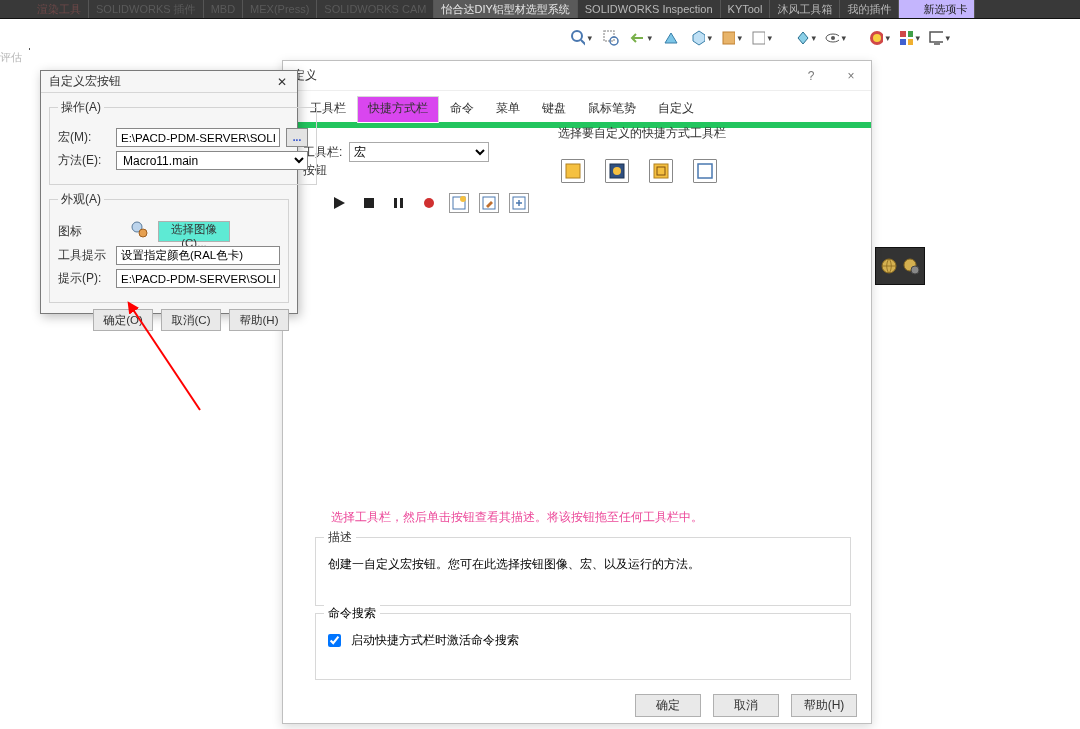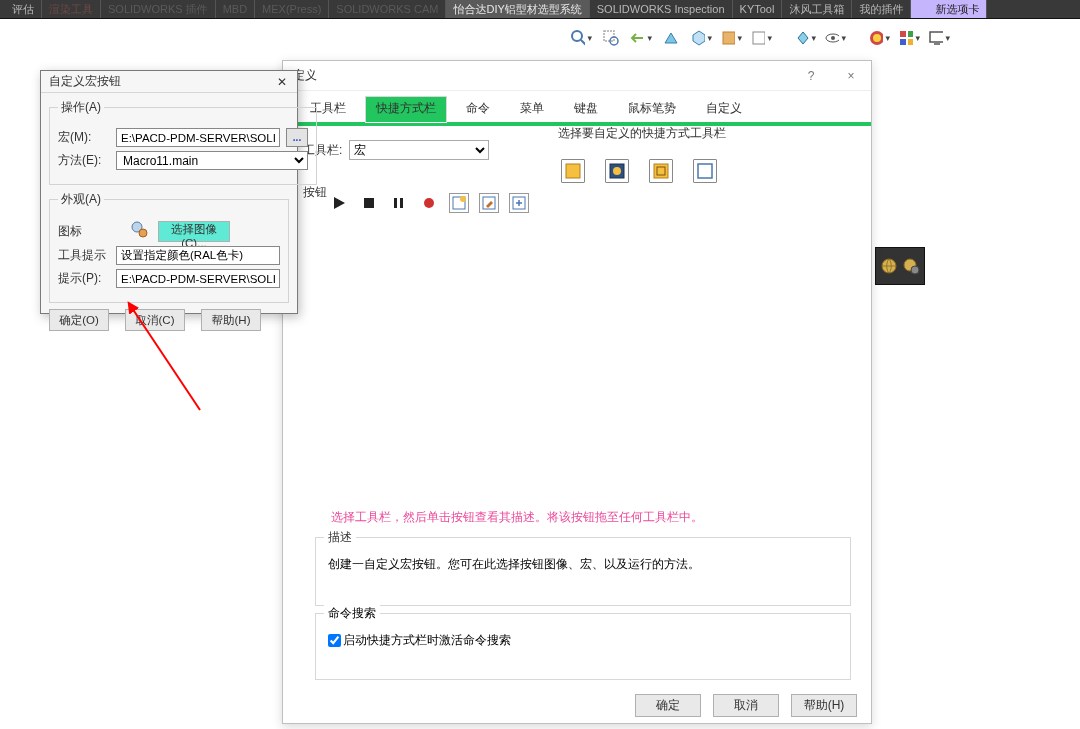--- a/index.html
+++ b/index.html
@@ -5,78 +5,78 @@
   * { box-sizing: border-box; margin: 0; padding: 0; font-family: "Microsoft YaHei", Tahoma, sans-serif; font-size: 12px; }
   body { width: 1080px; height: 729px; background: #fff; position: relative; overflow: hidden; }
 
   
   .top-menubar { position: absolute; top:0; left:0; right:0; height:19px; background:#393939; display:flex; border-bottom:1px solid #111;}
   .top-menubar .mitem { color:#b8b8b8; padding:2px 7px 0 7px; border-right:1px solid #555; font-size:11px; line-height:15px; white-space:nowrap;}
   .top-menubar .mitem.dim { color:#6e4848; }
   .top-menubar .mitem.dim2 { color:#5a5a5a; }
   .top-menubar .mitem.sel { background:#5a5a5a; color:#e8e8e8;}
   .top-menubar .mitem.light { background:#c4b5fd; color:#222;padding-left:24px; }
-  .top-menubar .mitem.first { padding-left:12px;}
+  .top-menubar .mitem.first { padding-left:0;margin-top:48px;}
 
   
   .icon-toolbar { position:absolute; top:22px; left:570px; right:0; height:32px; display:flex; gap:8px; align-items:center;}
   .icon-toolbar .ibtn { width:22px; height:22px; display:flex; align-items:center; justify-content:center; }
   .icon-toolbar .arrow::after { content:"▾"; font-size:9px; color:#444; margin-left:2px;}
   .icon-toolbar .sep { width:6px;}
 
   
   .right-mini { position:absolute; top:247px; left:875px; width:50px; height:38px; background:#333; border:1px solid #111; display:flex; align-items:center; gap:4px; padding:6px 4px;}
   .right-mini .ico { width:18px; height:18px;}
 
   
   .big-dialog { position:absolute; top:60px; left:282px; width:590px; height:664px; background:#fff; border:1px solid #bfbfbf; box-shadow:0 3px 10px rgba(0,0,0,0.15);}
   .big-dialog .titlebar { height:30px; display:flex; align-items:center; justify-content:flex-end; border-bottom:1px solid #eee;}
   .big-dialog .titlebar .title-left { flex:1; padding-left:10px; color:#333;}
   .big-dialog .titlebar .tbtn { width:40px; height:30px; display:flex; align-items:center; justify-content:center; color:#777;}
-  .big-dialog .tabs { display:flex; gap:8px; padding:4px 16px 0 16px; border-bottom:4px solid #22c55e;}
+  .big-dialog .tabs { display:flex; gap:0; padding:4px 16px 0 16px; border-bottom:6px solid #22c55e;}
   .big-dialog .tabs .tab { padding:3px 10px 5px 10px; color:#333; border:1px solid transparent; position:relative; top:1px;}
-  .big-dialog .tabs .tab.active { border:1px solid #d8d8d8; border-bottom:1px solid #fff; background:#22c55e;}
+  .big-dialog .tabs .tab.active { border:1px solid #d8d8d8; border-bottom:1px solid #fff; background:#d946ef;}
   .big-dialog .body { padding:8px 20px 0 20px; }
   .big-dialog .hint1 { position:absolute; top:64px; left:275px; color:#333;}
-  .big-dialog .row { display:flex; align-items:center; margin:24px 0;}
+  .big-dialog .row { display:flex; align-items:center; margin:0 0;}
   .big-dialog label.lab { width:46px; color:#333;}
   .big-dialog select.sel { width:140px; height:20px; border:1px solid #aaa; background:#fff;}
   .buttons-row-label { margin-top:8px;}
   .tool-icons { position:absolute; top:98px; left:278px; display:flex; gap:20px;}
   .tool-icons .ticon { width:24px; height:24px; border:1px solid #888; display:flex; align-items:center; justify-content:center; border-radius:1px;}
   .macro-btn-icons { position:absolute; top:132px; left:46px; display:flex; gap:10px; align-items:center;}
   .macro-btn-icons .mi { width:20px; height:20px; display:flex; align-items:center; justify-content:center; border:1px solid transparent;}
   .macro-btn-icons .mi.box { border:1px solid #999;}
   .big-pane { position:absolute; top:160px; left:32px; width:240px; height:280px; background:#fff; border:1px solid #fff;}
   .help-line { position:absolute; top:448px; left:48px; color:#ec4899;}
   .group1 { position:absolute; top:476px; left:32px; right:20px; border:1px solid #d8d8d8; padding:18px 12px 32px 12px;}
   .group1 .legend { position:absolute; top:-9px; left:8px; background:#fff; padding:0 4px; color:#333;}
   .group2 { position:absolute; top:552px; left:32px; right:20px; border:1px solid #d8d8d8; padding:18px 12px 30px 12px;}
   .group2 .legend { position:absolute; top:-9px; left:8px; background:#fff; padding:0 4px;}
-  .chk-row { display:flex; align-items:center; gap:2px;}
+  .chk-row { display:flex; align-items:center; gap:10px;}
   .chk-row input { width:13px; height:13px;}
   .dlg-footer { position:absolute; bottom:6px; right:14px; display:flex; gap:12px;}
   .dlg-footer button { width:66px; height:23px; background:#e9e9e9; border:1px solid #b0b0b0; color:#333;}
 
   
   .small-dialog { position:absolute; top:70px; left:40px; width:258px; height:244px; background:#f6f6f6; border:1px solid #7a7a7a; box-shadow:2px 3px 10px rgba(0,0,0,0.25); z-index:20;}
   .small-dialog .titlebar { height:22px; display:flex; align-items:center; justify-content:space-between; padding:0 6px 0 8px; border-bottom:1px solid #d6d6d6;}
   .small-dialog .titlebar span { color:#333;}
   .small-dialog .titlebar .x { width:18px; text-align:center; color:#333;}
   .small-dialog fieldset { margin:6px 8px; border:1px solid #d3d3d3; padding:8px 8px 10px 8px; position:relative;}
   .small-dialog fieldset legend { font-size:12px; color:#333; padding:0 3px;}
   .small-dialog .frow { display:flex; align-items:center; margin:4px 0; gap:6px;}
   .small-dialog .frow .flab { width:52px; color:#333;}
   .small-dialog input[type=text] { flex:1; height:19px; border:1px solid #888; background:#fff; padding:0 4px; font-size:11.5px;}
   .small-dialog select { flex:1; height:19px; border:1px solid #888; background:#fff; padding:0 2px; font-size:12px;}
   .small-dialog .browse { width:22px; height:19px; background:#e3e3e3; border:1px solid #888; color:#2244cc; font-weight:bold; display:flex; align-items:center; justify-content:center; font-size:10px;}
   .small-dialog .icon-row { display:flex; align-items:center; gap:6px;}
   .small-dialog .icon-placeholder { width:22px; height:22px; margin-left:14px;}
   .small-dialog .icon-btn { width:72px; height:21px; background:#5eead4; border:1px solid #b0b0b0; color:#333; font-size:11.5px;}
-  .small-dialog .footer { display:flex; gap:16px; padding:0 8px 4px 8px;}
+  .small-dialog .footer { display:flex; gap:8px; justify-content:flex-end; padding:0 8px 4px 8px;}
   .small-dialog .footer button { width:60px; height:22px; background:#e9e9e9; border:1px solid #b0b0b0; color:#333; font-size:11.5px;}
 
   
   .red-arrow { position:absolute; z-index:30; pointer-events:none;}
 
 </style>
 </head>
 <body>
 
 <div class="top-menubar">

